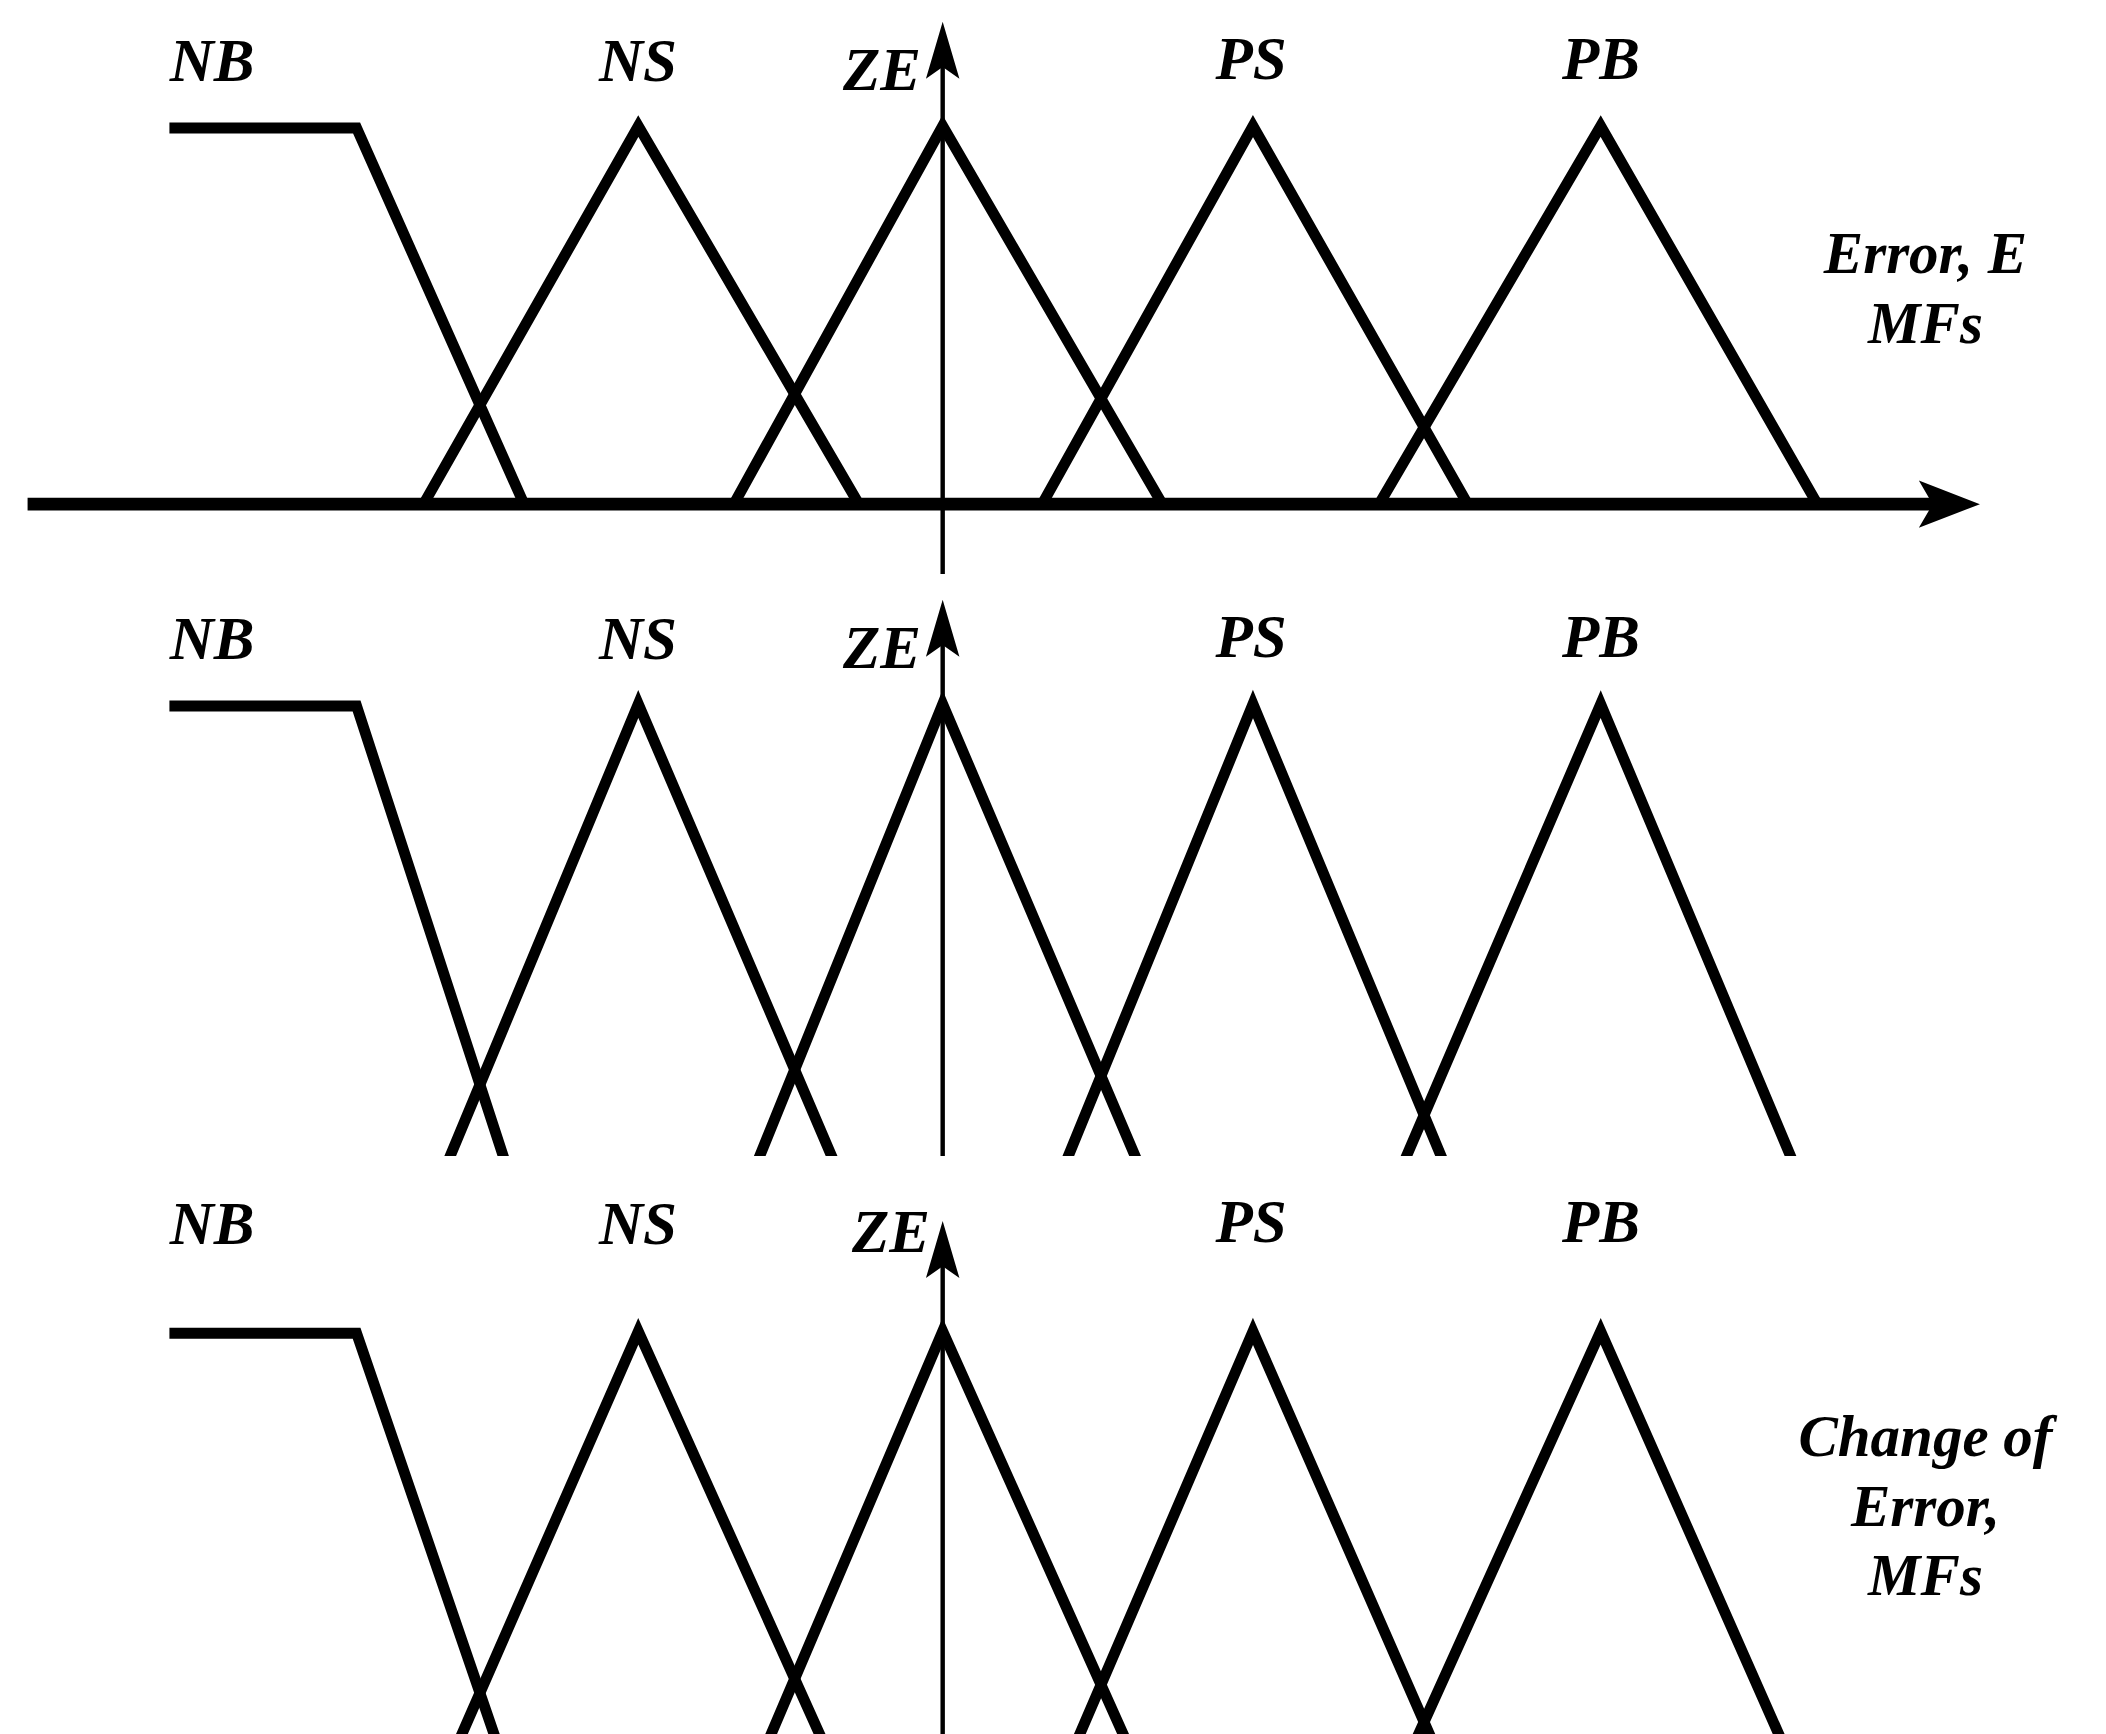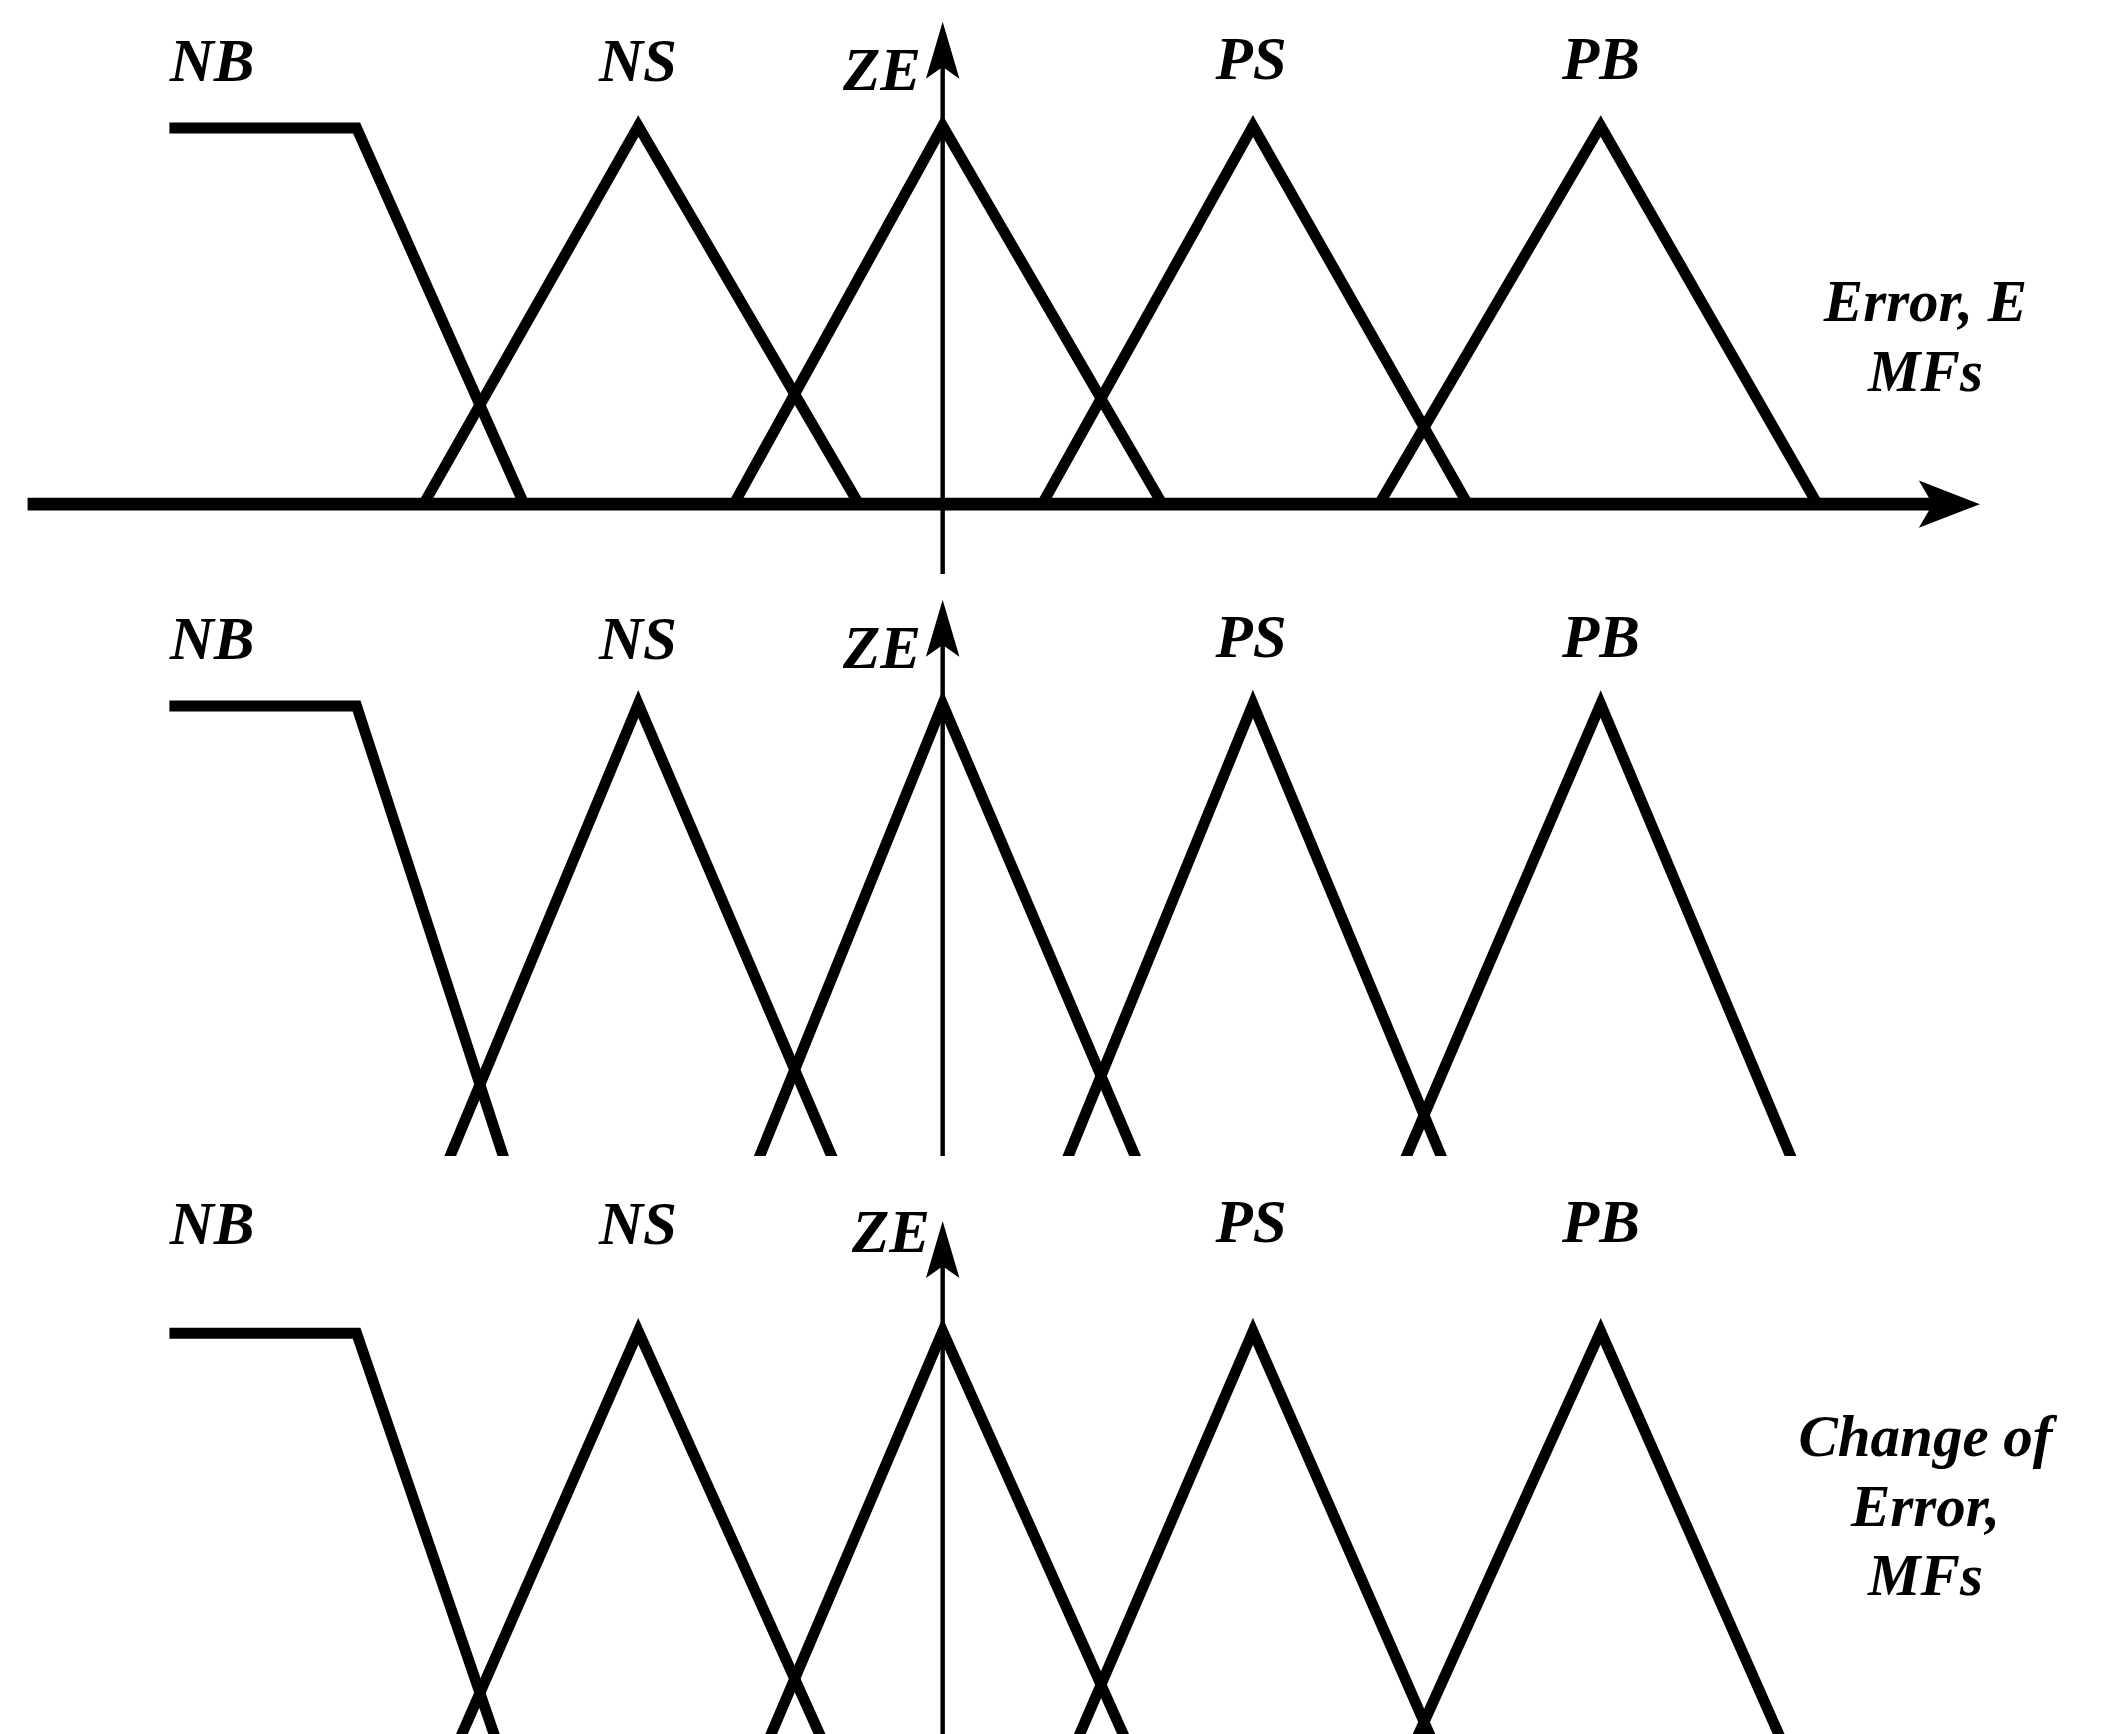--- a/index.html
+++ b/index.html
@@ -76,21 +76,21 @@
     font-family: "Liberation Serif", "DejaVu Serif", serif;
     font-weight: bold;
     font-style: italic;
     font-size: 59px;
     line-height: 1.18;
     text-align: center;
     color: #000000;
     white-space: pre-line;
     user-select: none;
   }
-  #cap-0 { left: 1763px; top: 219px;  width: 325px; margin-top: 48px; }
+  #cap-0 { left: 1763px; top: 219px;  width: 325px; }
   #cap-1 { left: 1763px; top: 824px;  width: 325px; }
 </style>
 </head>
 <body>
 
 <div id="page">
 
   <div class="mf-block" id="block-0">
     <svg class="mf-svg" viewBox="0 0 2138 587" preserveAspectRatio="none">
 

